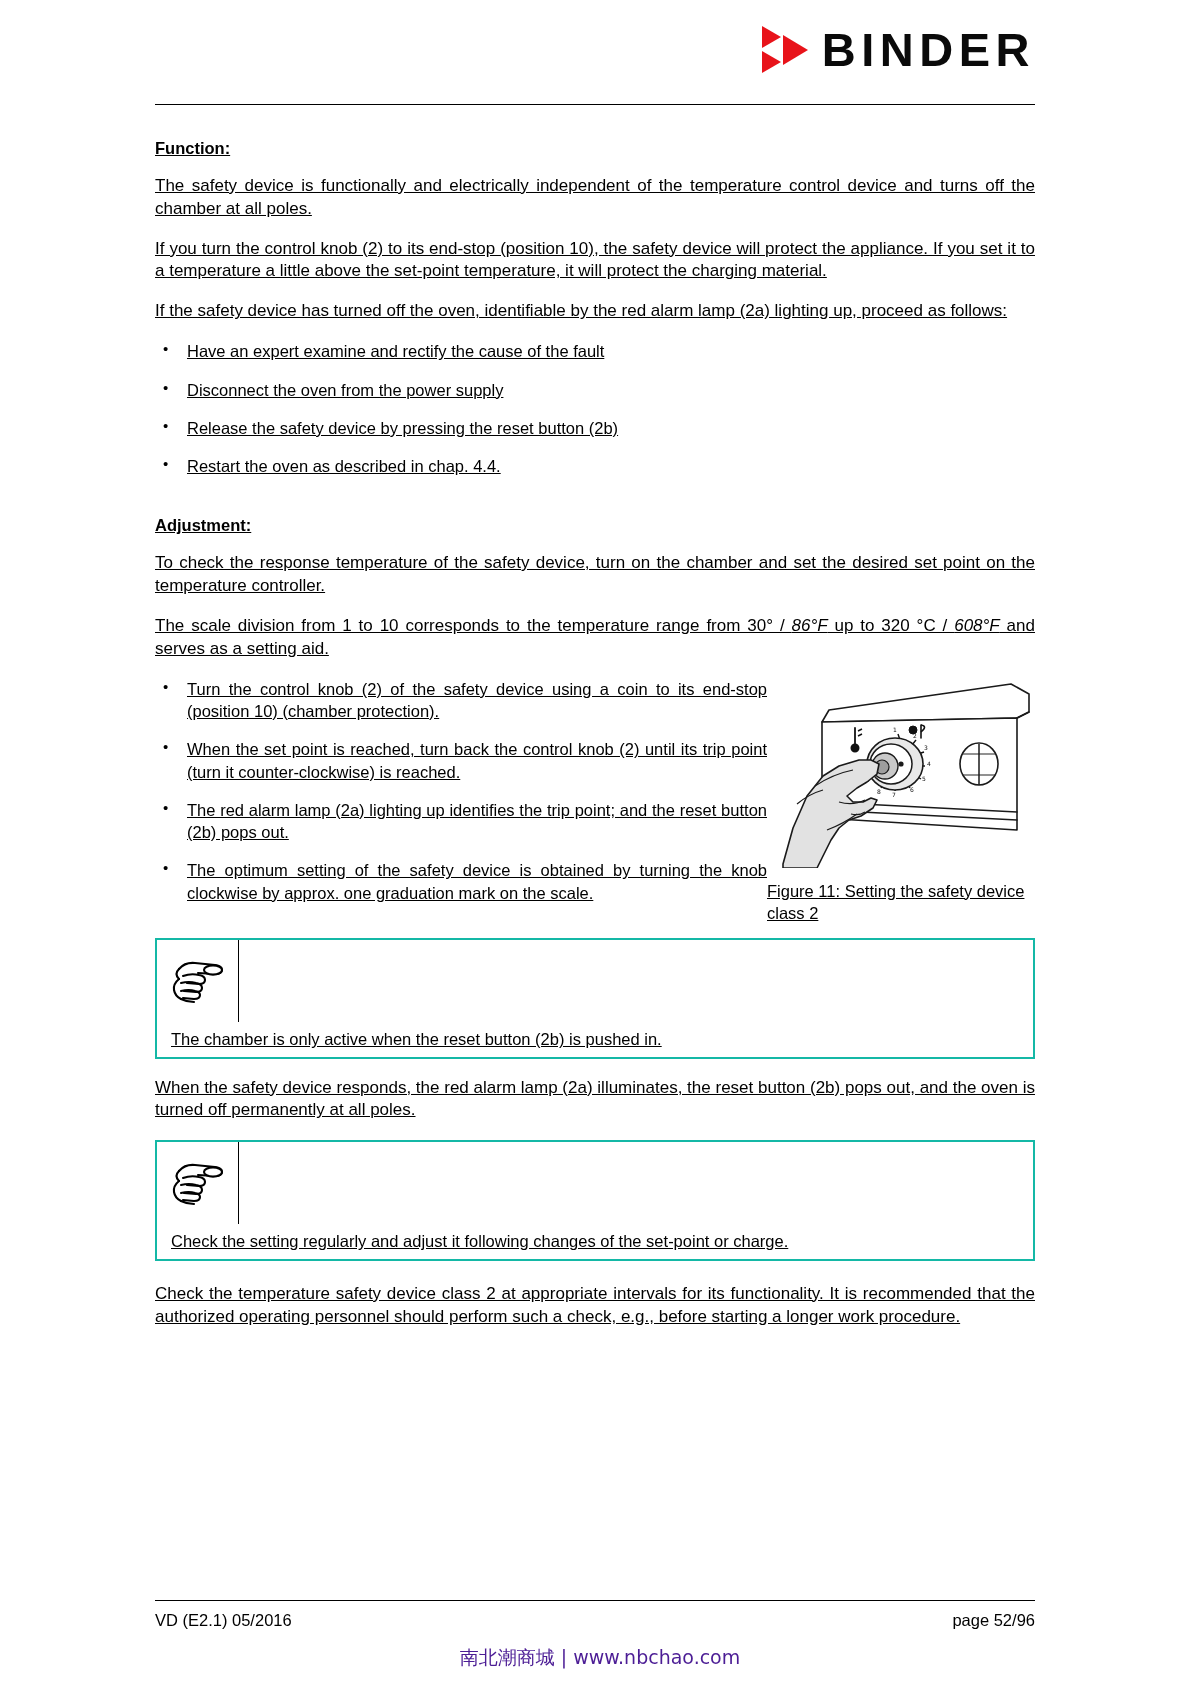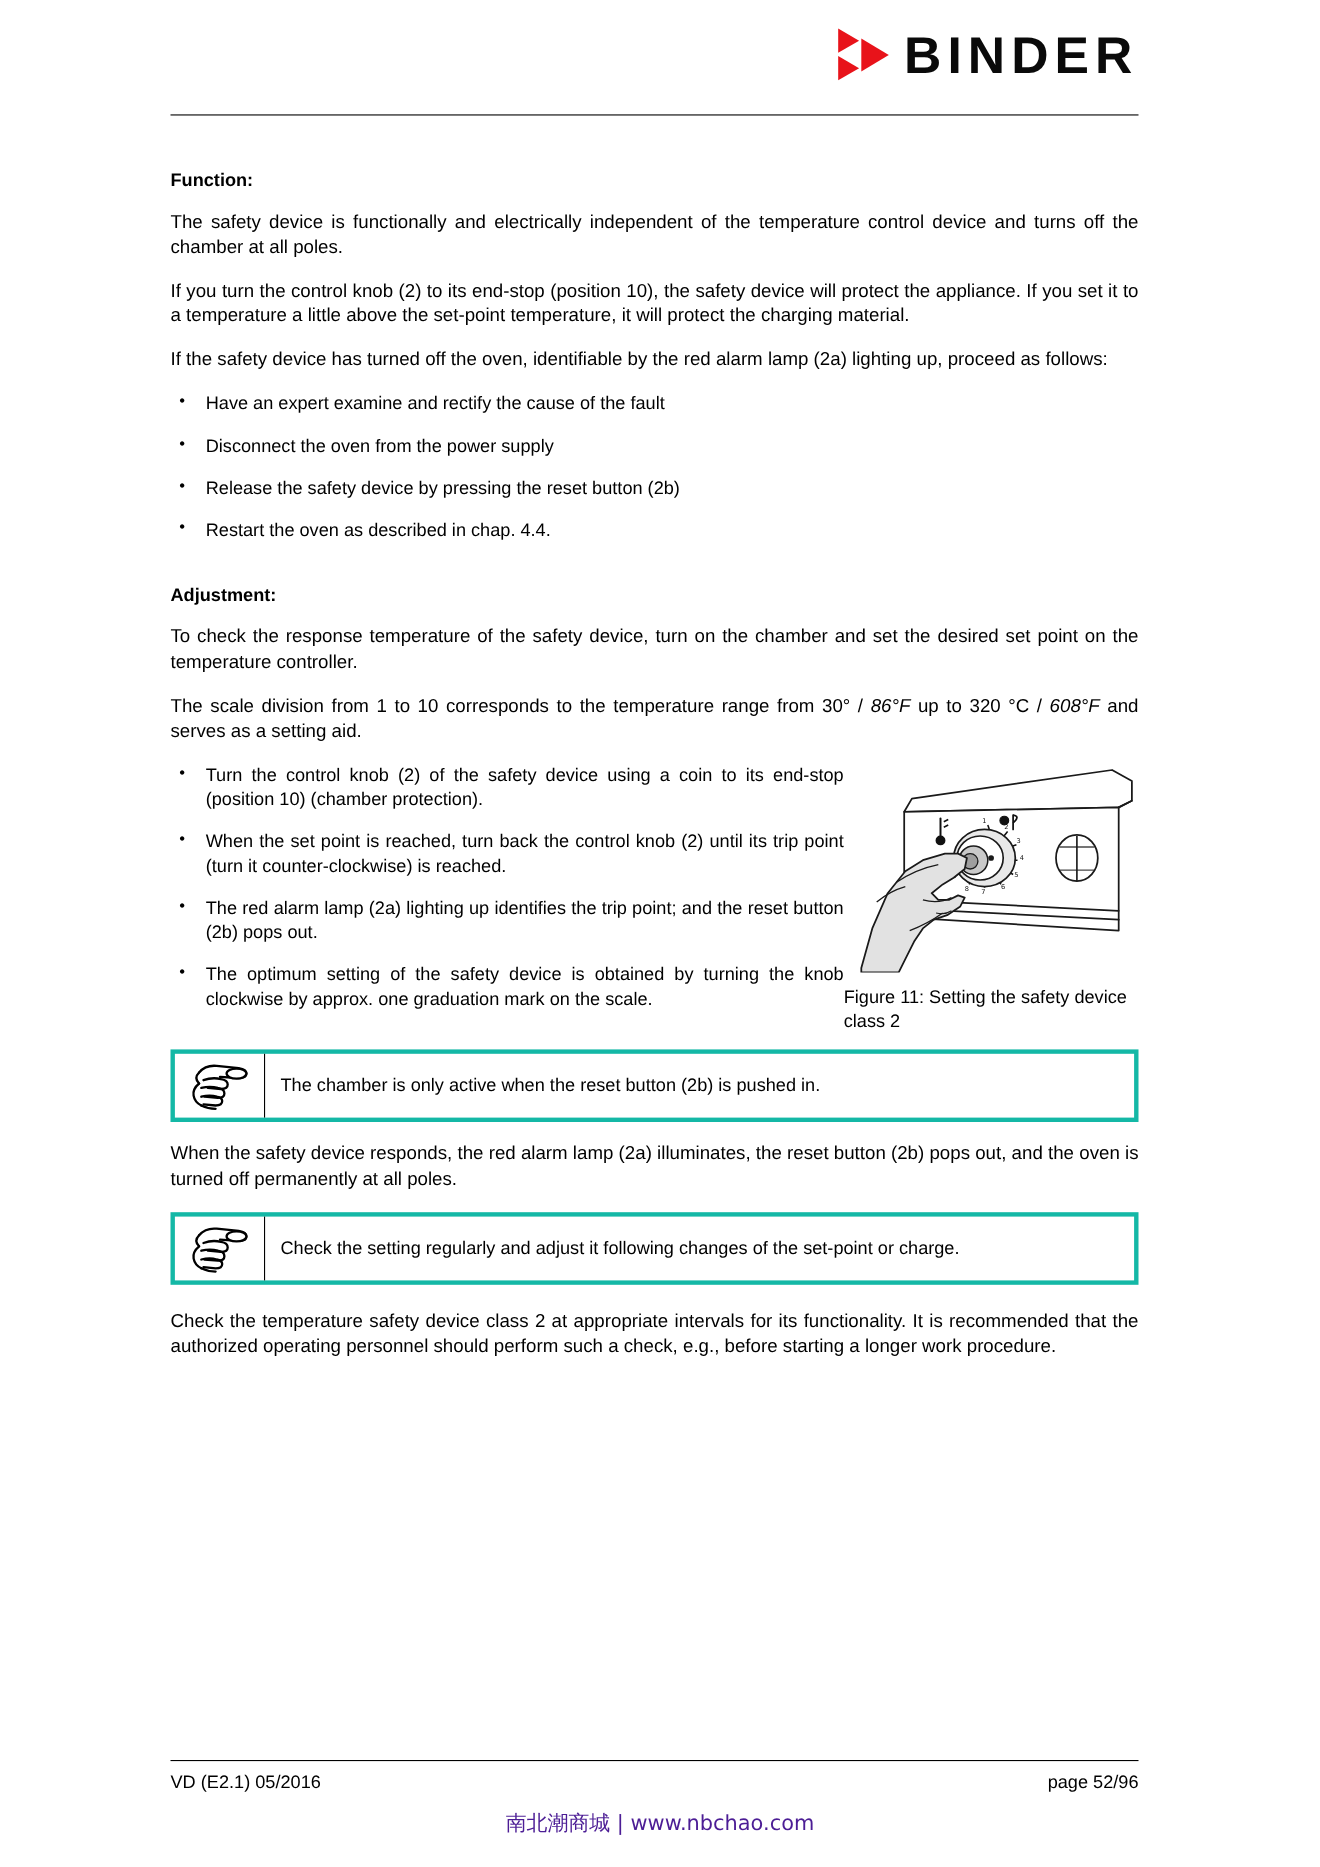--- a/index.html
+++ b/index.html
@@ -79,22 +79,23 @@
     top: 104px;
     width: 880px;
     height: 0;
     border-top: 1px solid #000;
   }
 
   
   .content {
     position: absolute;
     left: 155px;
-    top: 154px;
-    width: 880px;
+    top: 138px;
+    width: 880px;
+    text-decoration: underline;
   }
 
   h2.sec {
     font-size: 16.5px;
     font-weight: bold;
     margin: 0 0 16px 0;
     line-height: 1.25;
   }
   p.body {
     font-size: 17px;
@@ -148,25 +149,26 @@
   .figure-box svg { display: block; }
   .figure-caption {
     font-size: 16.5px;
     line-height: 1.35;
     padding-left: 0px;
   }
 
   
   .note {
     width: 880px;
-    border: 4px solid #14b8a6;
+    border: 2px solid #14b8a6;
     display: flex;
     align-items: stretch;
     margin: 0 0 0 0;
     min-height: 62px;
+    flex-direction: column;
   }
   .note-icon {
     width: 82px;
     flex: 0 0 82px;
     border-right: 1px solid #000;
     display: flex;
     align-items: center;
     justify-content: center;
     padding: 4px 0;
   }

